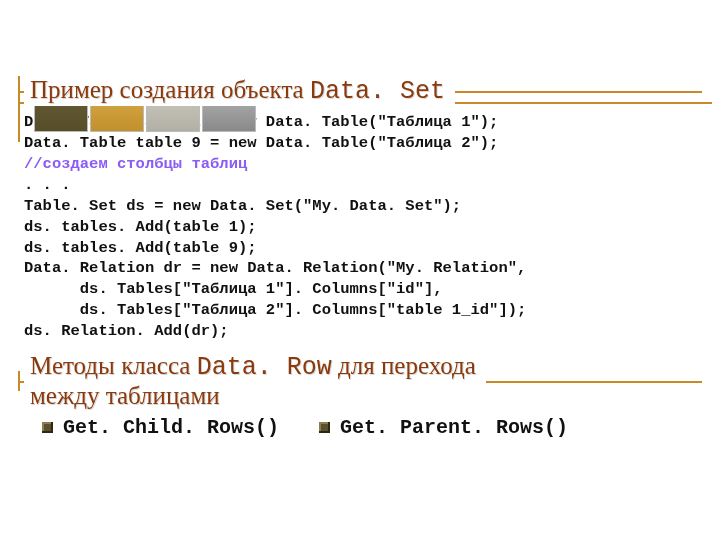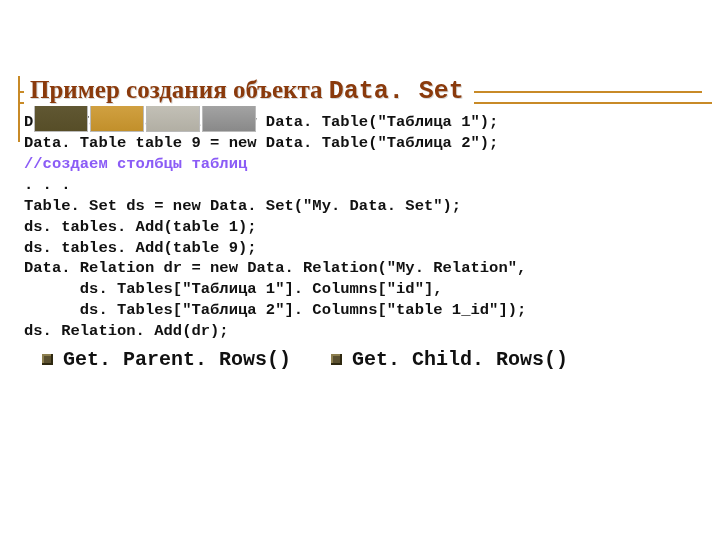--- a/index.html
+++ b/index.html
@@ -98,21 +98,21 @@
   .heading h2 {
     position: relative;
     z-index: 1;
     display: inline-block;
     background: #fff;
     margin: 0;
     padding: 0 10px 0 6px;
     color: #8a3a0c;
     text-shadow: 1px 1px 0 #d8d8d8;
     font-family: Georgia, "Times New Roman", serif;
-    font-weight: bold;
+    font-weight: normal;
     font-size: 25px;
   }
   .heading h2 .mono {
     font-family: "Courier New", Courier, monospace;
   }
   .heading-1 { margin-top: 76px; }
   .heading-2 { margin-top: 10px; }
 
   .code-block {
     margin: 6px 24px 4px 24px;
@@ -176,25 +176,33 @@
 <span class="comment">//создаем столбцы таблиц</span>
 <span>. . .</span>
 <span>Table. Set ds = new Data. Set("My. Data. Set");</span>
 <span>ds. tables. Add(table 1);</span>
 <span>ds. tables. Add(table 9);</span>
 <span>Data. Relation dr = new Data. Relation("My. Relation",</span>
 <span>      ds. Tables["Таблица 1"]. Columns["id"],</span>
 <span>      ds. Tables["Таблица 2"]. Columns["table 1_id"]);</span>
 <span>ds. Relation. Add(dr);</span></div>
 
+  <div class="heading heading-2">
+    <div class="rule"></div>
+    <div class="tick"></div>
+    <h2>
+      <span>Методы класса </span><span class="mono">Data. Row</span><span> для перехода</span><br>
+      <span>между таблицами</span>
+    </h2>
+  </div>
 
   <div class="methods-row">
+    <div class="item">
+      <span class="bullet"></span>
+      <span>Get. Child. Rows()</span>
+    </div>
     <div class="item">
       <span class="bullet"></span>
       <span>Get. Parent. Rows()</span>
     </div>
-    <div class="item">
-      <span class="bullet"></span>
-      <span>Get. Child. Rows()</span>
-    </div>
   </div>
 
 </div>
 
 </body></html>

